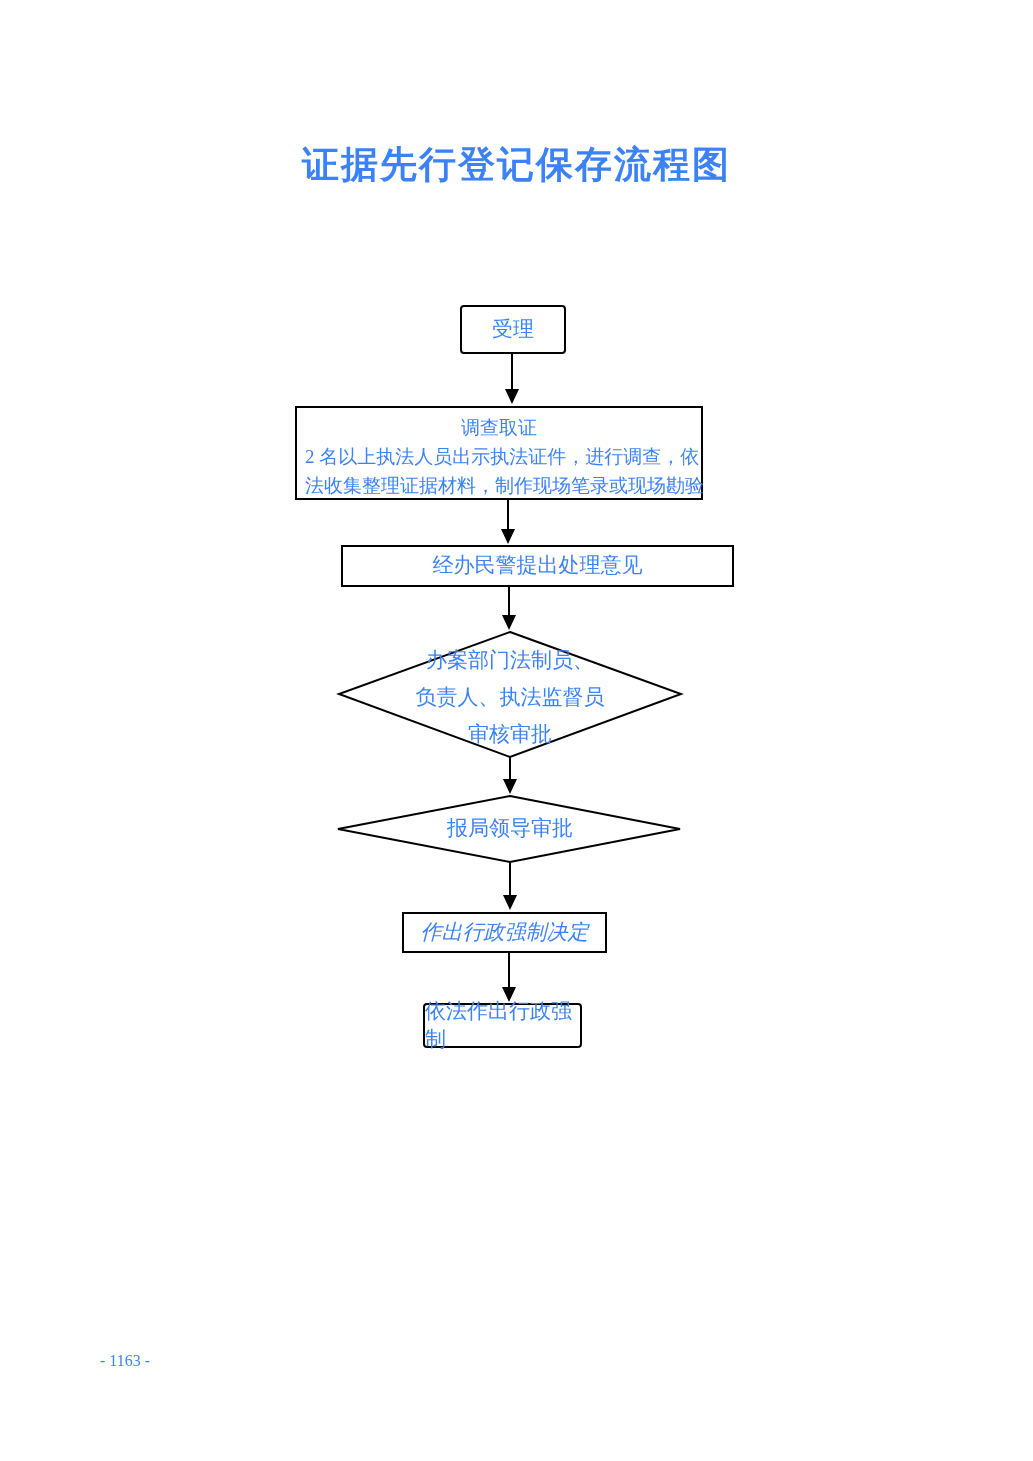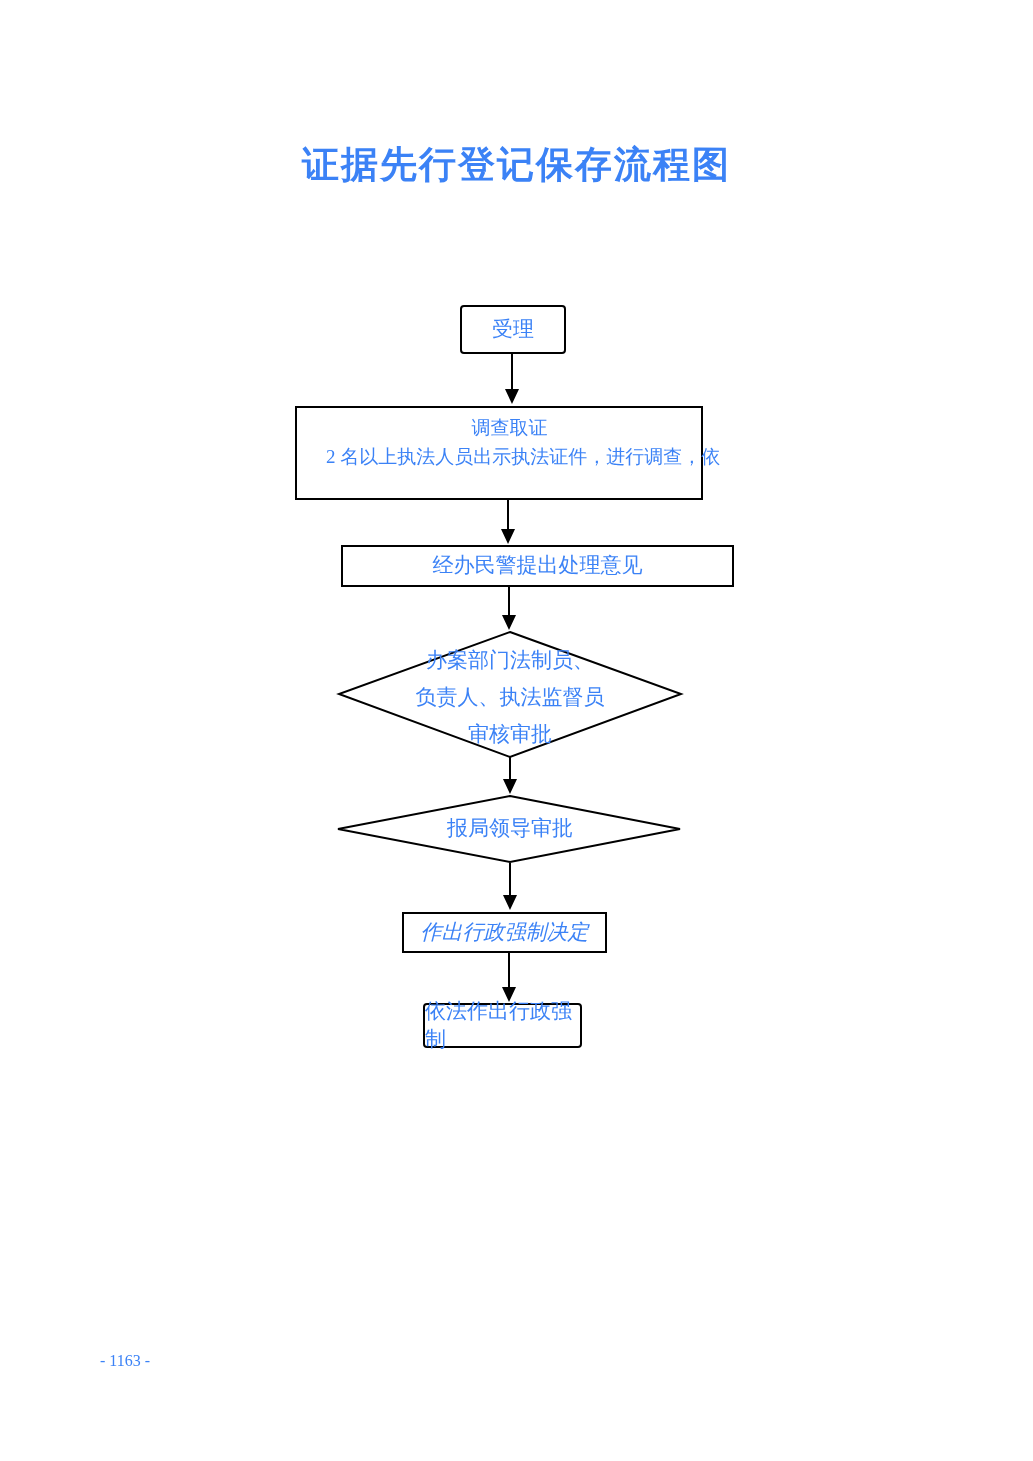--- a/index.html
+++ b/index.html
@@ -41,21 +41,20 @@
   .node.investigate {
     display:block;
     text-align:center;
     padding:5px 8px 0 8px;
     font-size:19px;
   }
   .inv-line {
     line-height:29px;
     white-space:nowrap;
     text-align:left;
-    margin-left:21px;
   }
   .inv-line.center { text-align:center; }
   .diamond-label {
     position:absolute;
     text-align:center;
     font-size:21px;
     line-height:37px;
   }
   .page-number {
     position:absolute;
@@ -99,20 +98,21 @@
     <polygon class="diamond" points="510,796 680,829 510,862 338,829"></polygon>
   </svg>
 
   <div class="node rounded" style="left:460px; top:305px; width:106px; height:49px;">
     <span>受理</span>
   </div>
 
   <div class="node investigate" style="left:295px; top:406px; width:408px; height:94px;">
     <div class="inv-line center">调查取证</div>
     <div class="inv-line">2 名以上执法人员出示执法证件，进行调查，依</div>
+    <div class="inv-line">法收集整理证据材料，制作现场笔录或现场勘验</div>
   </div>
 
   <div class="node" style="left:341px; top:545px; width:393px; height:42px;">
     <span>经办民警提出处理意见</span>
   </div>
 
   <div class="diamond-label" style="left:360px; top:810px; width:300px;">
     <div>报局领导审批</div>
   </div>
 

